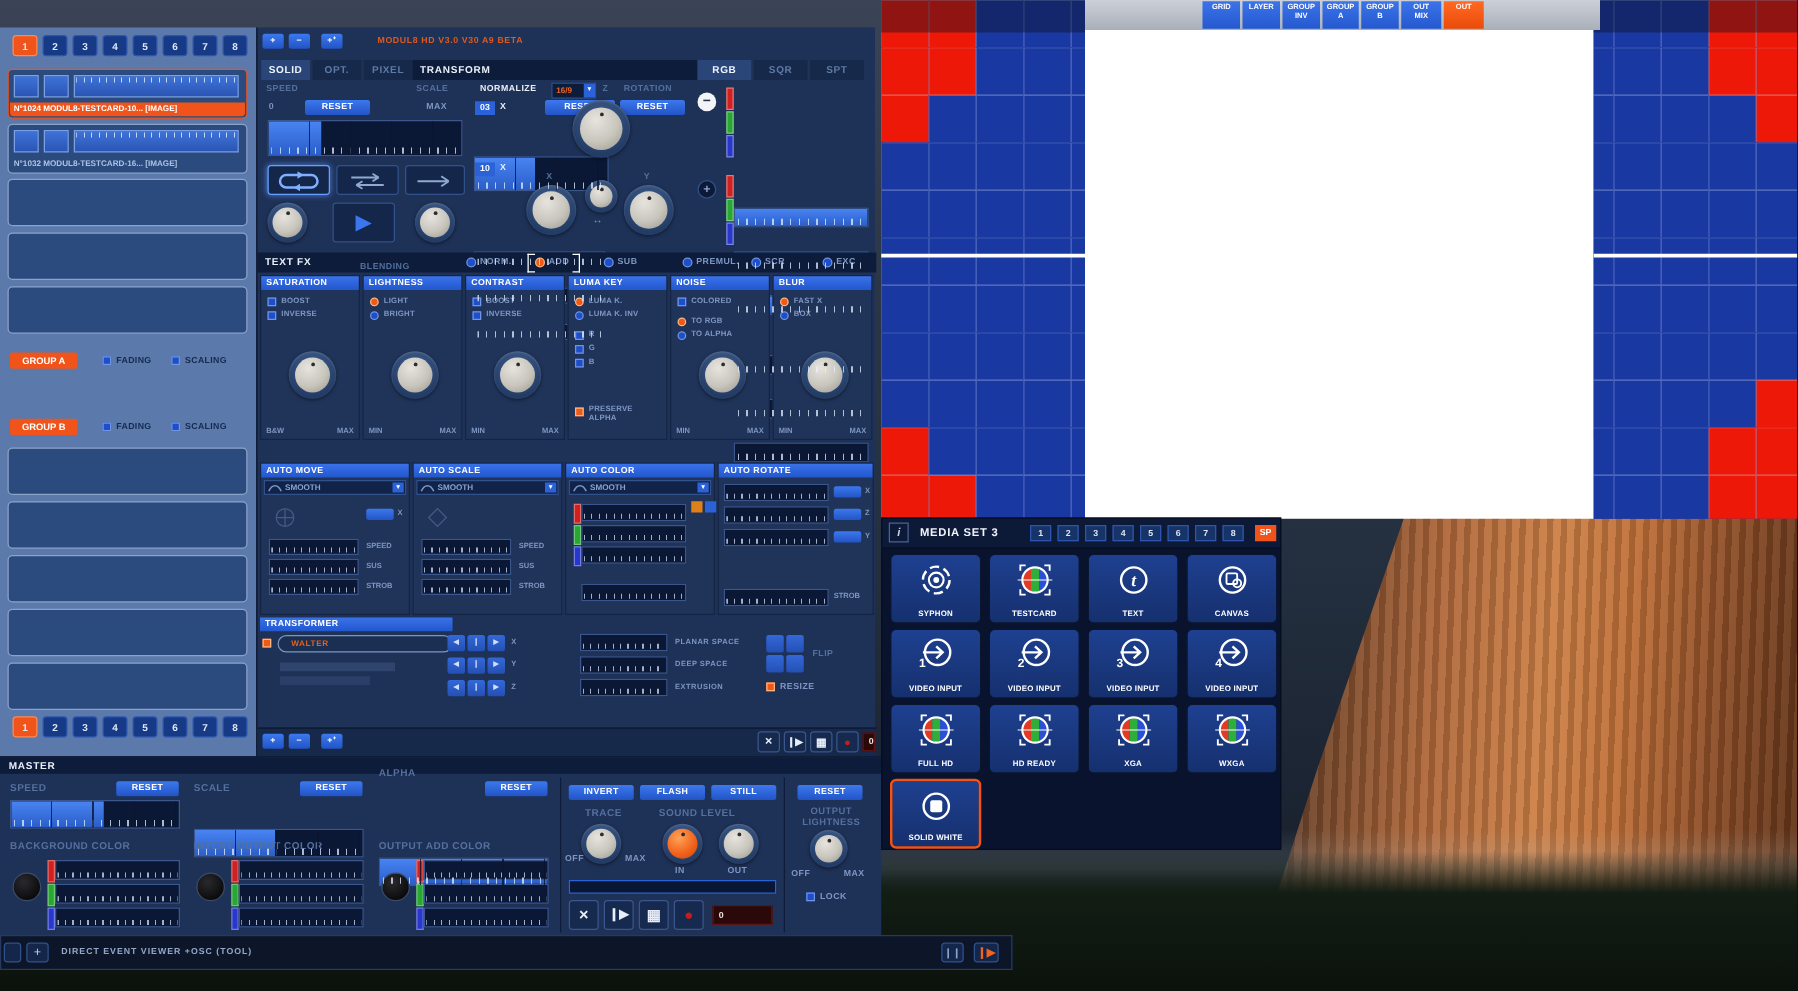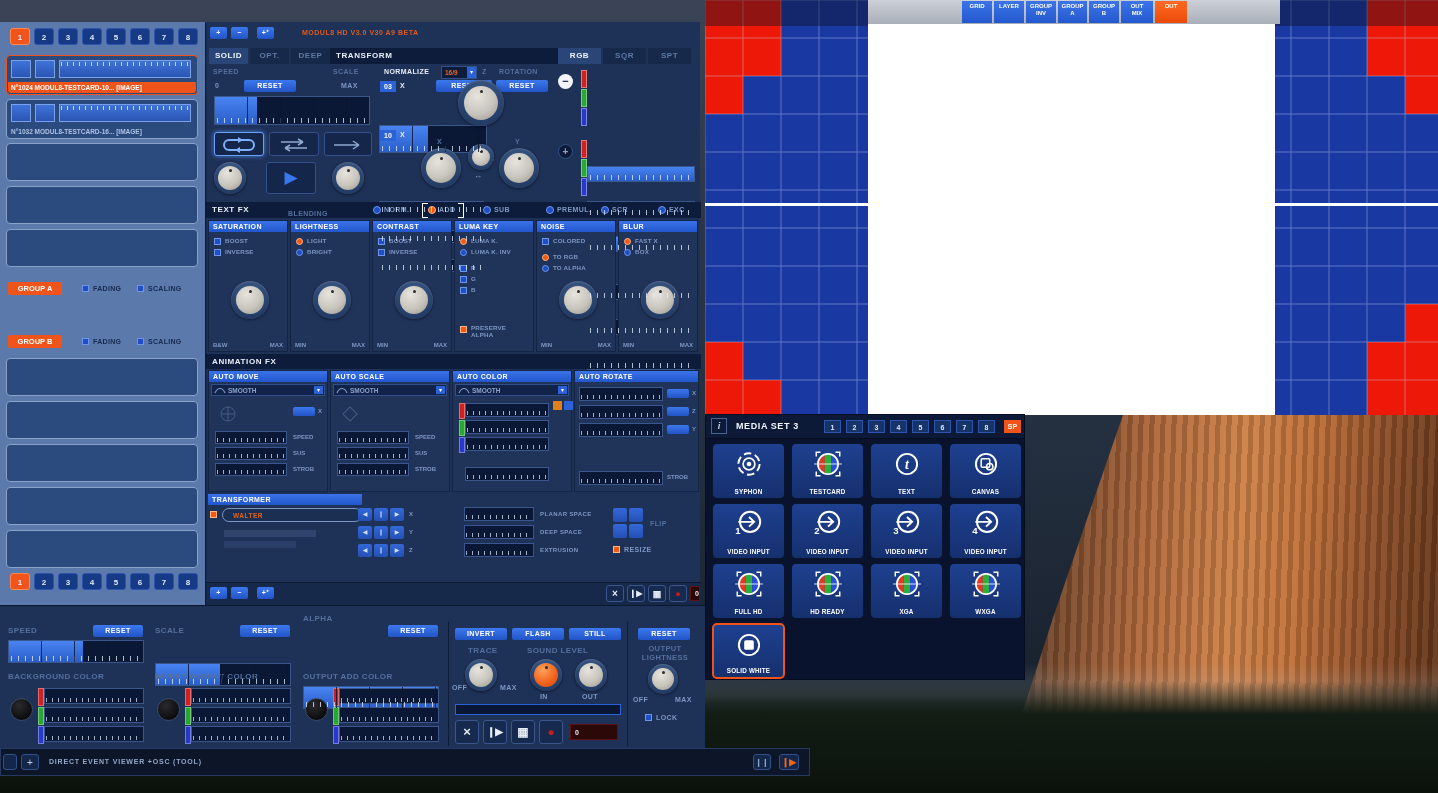--- a/index.html
+++ b/index.html
@@ -163,21 +163,21 @@
   <div class="panel" style="left:205px;top:22px;width:495px;height:583px;background:#1e3157;border-left:1px solid #0c1730;">
 
     <div class="bbtn abs" style="left:4px;top:5px;width:17px;">+</div>
     <div class="bbtn abs" style="left:25px;top:5px;width:17px;">−</div>
     <div class="bbtn abs" style="left:51px;top:5px;width:17px;">+⁺</div>
     <div class="abs" style="left:96px;top:7px;font-size:7px;font-weight:bold;color:#e05a1e;letter-spacing:.5px;">MODUL8 HD V3.0 V30 A9 BETA</div>
 
     <div id="playtabs">
         <div class="abs" style="left: 3px; top: 26px; width: 39px; height: 16px; text-align: center; line-height: 16px; font-size: 8px; font-weight: bold; letter-spacing: 0.5px; background: rgb(42, 70, 121); color: rgb(238, 243, 251);">SOLID</div>
         <div class="abs" style="left: 44px; top: 26px; width: 39px; height: 16px; text-align: center; line-height: 16px; font-size: 8px; font-weight: bold; letter-spacing: 0.5px; background: rgb(22, 41, 75); color: rgb(94, 121, 164);">OPT.</div>
-        <div class="abs" style="left: 85px; top: 26px; width: 39px; height: 16px; text-align: center; line-height: 16px; font-size: 8px; font-weight: bold; letter-spacing: 0.5px; background: rgb(22, 41, 75); color: rgb(94, 121, 164);">DEEP</div>
+        <div class="abs" style="left: 85px; top: 26px; width: 39px; height: 16px; text-align: center; line-height: 16px; font-size: 8px; font-weight: bold; letter-spacing: 0.5px; background: rgb(22, 41, 75); color: rgb(94, 121, 164);">PIXEL</div>
       </div>
     <div class="dhdr abs" style="left:124px;top:26px;width:222px;height:16px;line-height:16px;padding-left:6px;">TRANSFORM</div>
     <div id="rgbtabs">
         <div class="abs" style="left: 352px; top: 26px; width: 43px; height: 16px; text-align: center; line-height: 16px; font-size: 8px; font-weight: bold; letter-spacing: 0.5px; background: rgb(42, 70, 121); color: rgb(238, 243, 251);">RGB</div>
         <div class="abs" style="left: 397px; top: 26px; width: 43px; height: 16px; text-align: center; line-height: 16px; font-size: 8px; font-weight: bold; letter-spacing: 0.5px; background: rgb(22, 41, 75); color: rgb(94, 121, 164);">SQR</div>
         <div class="abs" style="left: 442px; top: 26px; width: 43px; height: 16px; text-align: center; line-height: 16px; font-size: 8px; font-weight: bold; letter-spacing: 0.5px; background: rgb(22, 41, 75); color: rgb(94, 121, 164);">SPT</div>
       </div>
 
     <div class="lbl dim abs" style="left:7px;top:46px;">SPEED</div>
     <div class="lbl abs" style="left:9px;top:60px;">0</div>
@@ -379,21 +379,20 @@
           <div class="chk rd" style="left: 5px; top: 28px;"></div>
           <div class="fxopt-l" style="left: 16px; top: 27px; width: 58px;">BOX</div>
           <div class="ring" style="left: 22px; top: 60px; width: 38px; height: 38px;">
             <div class="knob" style="left: 5px; top: 5px; width: 28px; height: 28px;"></div>
           </div>
           <div class="minmax" style="left: 4px; bottom: 3px;">MIN</div>
           <div class="minmax" style="right: 4px; bottom: 3px;">MAX</div>
         </div>
       </div>
 
-    <div class="dhdr abs" style="left:0;top:332px;width:495px;height:15px;line-height:15px;padding-left:6px;box-sizing:border-box;">ANIMATION FX</div>
     <div id="animcols">
         <div class="animcol" style="left: 2px; width: 120px;">
           <div class="bluehdr" style="position: absolute; left: 0px; right: 0px; top: 0px;">AUTO MOVE</div>
           <div class="drop">
             <svg width="12" height="9" style="position:absolute;left:2px;top:1px">
               <path d="M1 7 C3.5 1,8.5 1,11 7" stroke="#7d97c2" stroke-width="1.2" fill="none"></path>
             </svg>
             <div class="txt">SMOOTH</div>
             <div class="arr">▾</div>
           </div>
@@ -510,20 +509,21 @@
     <div class="bbtn abs" style="left:25px;top:565px;width:17px;">−</div>
     <div class="bbtn abs" style="left:51px;top:565px;width:17px;">+⁺</div>
     <div class="transport" style="left:400px;top:563px;width:18px;height:17px;font-size:10px;line-height:16px;">×</div>
     <div class="transport" style="left:421px;top:563px;width:18px;height:17px;font-size:8px;line-height:16px;">❙▶</div>
     <div class="transport" style="left:442px;top:563px;width:18px;height:17px;font-size:9px;line-height:16px;">▦</div>
     <div class="transport" style="left:463px;top:563px;width:18px;height:17px;font-size:9px;line-height:16px;color:#c41d1d;">●</div>
     <div class="counter" style="left:484px;top:564px;width:10px;height:15px;">0</div>
   </div>
 
   <div class="panel" style="left:0;top:605px;width:705px;height:143px;background:#1e3157;border-top:1px solid #0c1730;">
+    <div class="dhdr abs" style="left:0;top:0;width:705px;height:13px;line-height:13px;padding-left:7px;box-sizing:border-box;">MASTER</div>
     <div id="msliders">
         <div class="lbl dim abs" style="left: 8px; top: 20px; font-size: 8px;">SPEED</div>
         <div class="bbtn abs" style="left: 93px; top: 19px; width: 50px;">RESET</div>
         <div class="tslider seg abs" style="left: 8px; top: 34px; width: 136px; height: 23px;">
           <div class="fill" style="width: 55%;"></div>
         </div>
         <div class="lbl dim abs" style="left: 155px; top: 20px; font-size: 8px;">SCALE</div>
         <div class="bbtn abs" style="left: 240px; top: 19px; width: 50px;">RESET</div>
         <div class="tslider seg abs" style="left: 155px; top: 34px; width: 136px; height: 23px;">
           <div class="fill" style="width: 48%;"></div>

